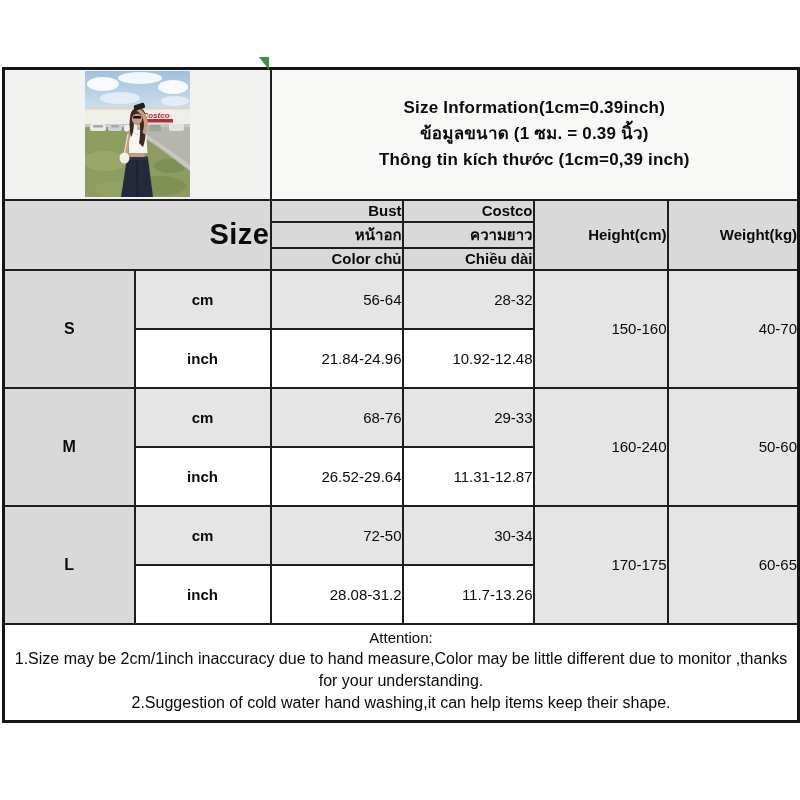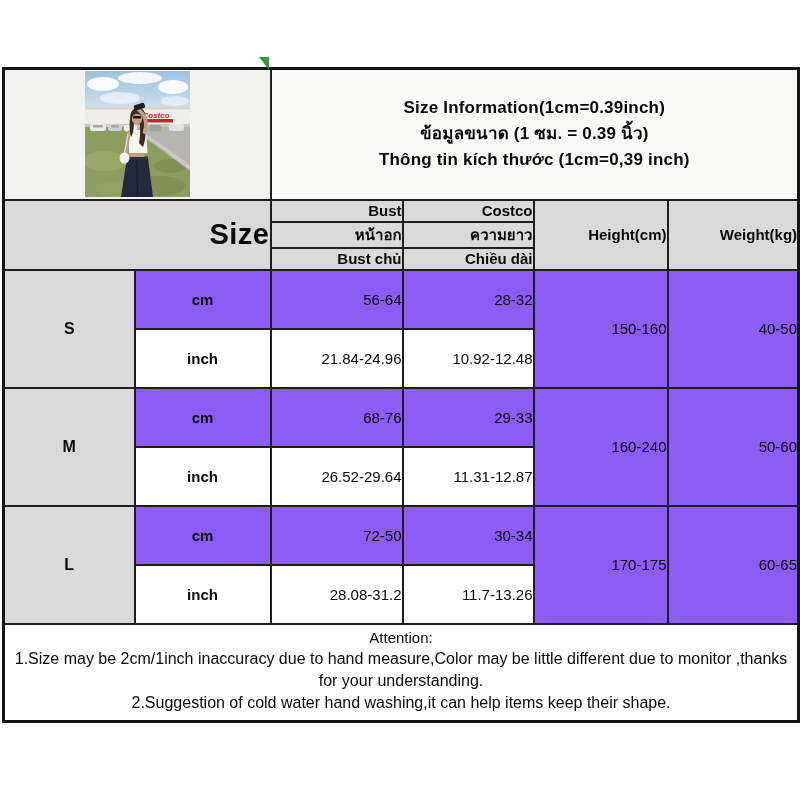--- a/index.html
+++ b/index.html
@@ -30,21 +30,21 @@
 
   .title-cell{background:#f8f8f6;}
   .title-line{font-weight:bold;font-size:17px;line-height:26px;letter-spacing:.2px;}
 
   .hdr-cell{background:#d9d9d9;font-weight:bold;font-size:15px;text-align:right;}
   .size-hdr{font-size:29px;font-weight:bold;letter-spacing:.5px;}
   .size-letter{background:#d9d9d9;font-weight:bold;font-size:16px;}
 
   .unit-cell{font-weight:bold;font-size:15px;}
   .val{font-size:15px;font-weight:normal;text-align:right;}
-  .shade{background:#8b5cf6;}
+  .shade{background:#e5e5e5;}
   .white{background:#ffffff;}
 
   .att-cell{background:#ffffff;vertical-align:top;padding:2px 4px 6px 4px;}
   .att-title{font-size:15px;line-height:21px;}
   .att-note{font-size:16px;line-height:22px;}
 
   .flag-marker{position:absolute;left:259px;top:57px;width:10px;height:13px;}
 </style>
 </head>
 <body>
@@ -154,31 +154,31 @@
       <td class="hdr-cell">Bust</td>
       <td class="hdr-cell">Costco</td>
       <td rowspan="3" class="hdr-cell">Height(cm)</td>
       <td rowspan="3" class="hdr-cell">Weight(kg)</td>
     </tr>
     <tr class="r-hdr">
       <td class="hdr-cell">หน้าอก</td>
       <td class="hdr-cell">ความยาว</td>
     </tr>
     <tr class="r-hdr">
-      <td class="hdr-cell">Bust chủ</td>
+      <td class="hdr-cell">Color chủ</td>
       <td class="hdr-cell">Chiều dài</td>
     </tr>
 
     <tr class="r-body">
       <td rowspan="2" class="size-letter">S</td>
       <td class="unit-cell shade">cm</td>
       <td class="val shade">56-64</td>
       <td class="val shade">28-32</td>
       <td rowspan="2" class="val shade">150-160</td>
-      <td rowspan="2" class="val shade">40-50</td>
+      <td rowspan="2" class="val shade">40-70</td>
     </tr>
     <tr class="r-body">
       <td class="unit-cell white">inch</td>
       <td class="val white">21.84-24.96</td>
       <td class="val white">10.92-12.48</td>
     </tr>
 
     <tr class="r-body">
       <td rowspan="2" class="size-letter">M</td>
       <td class="unit-cell shade">cm</td>

